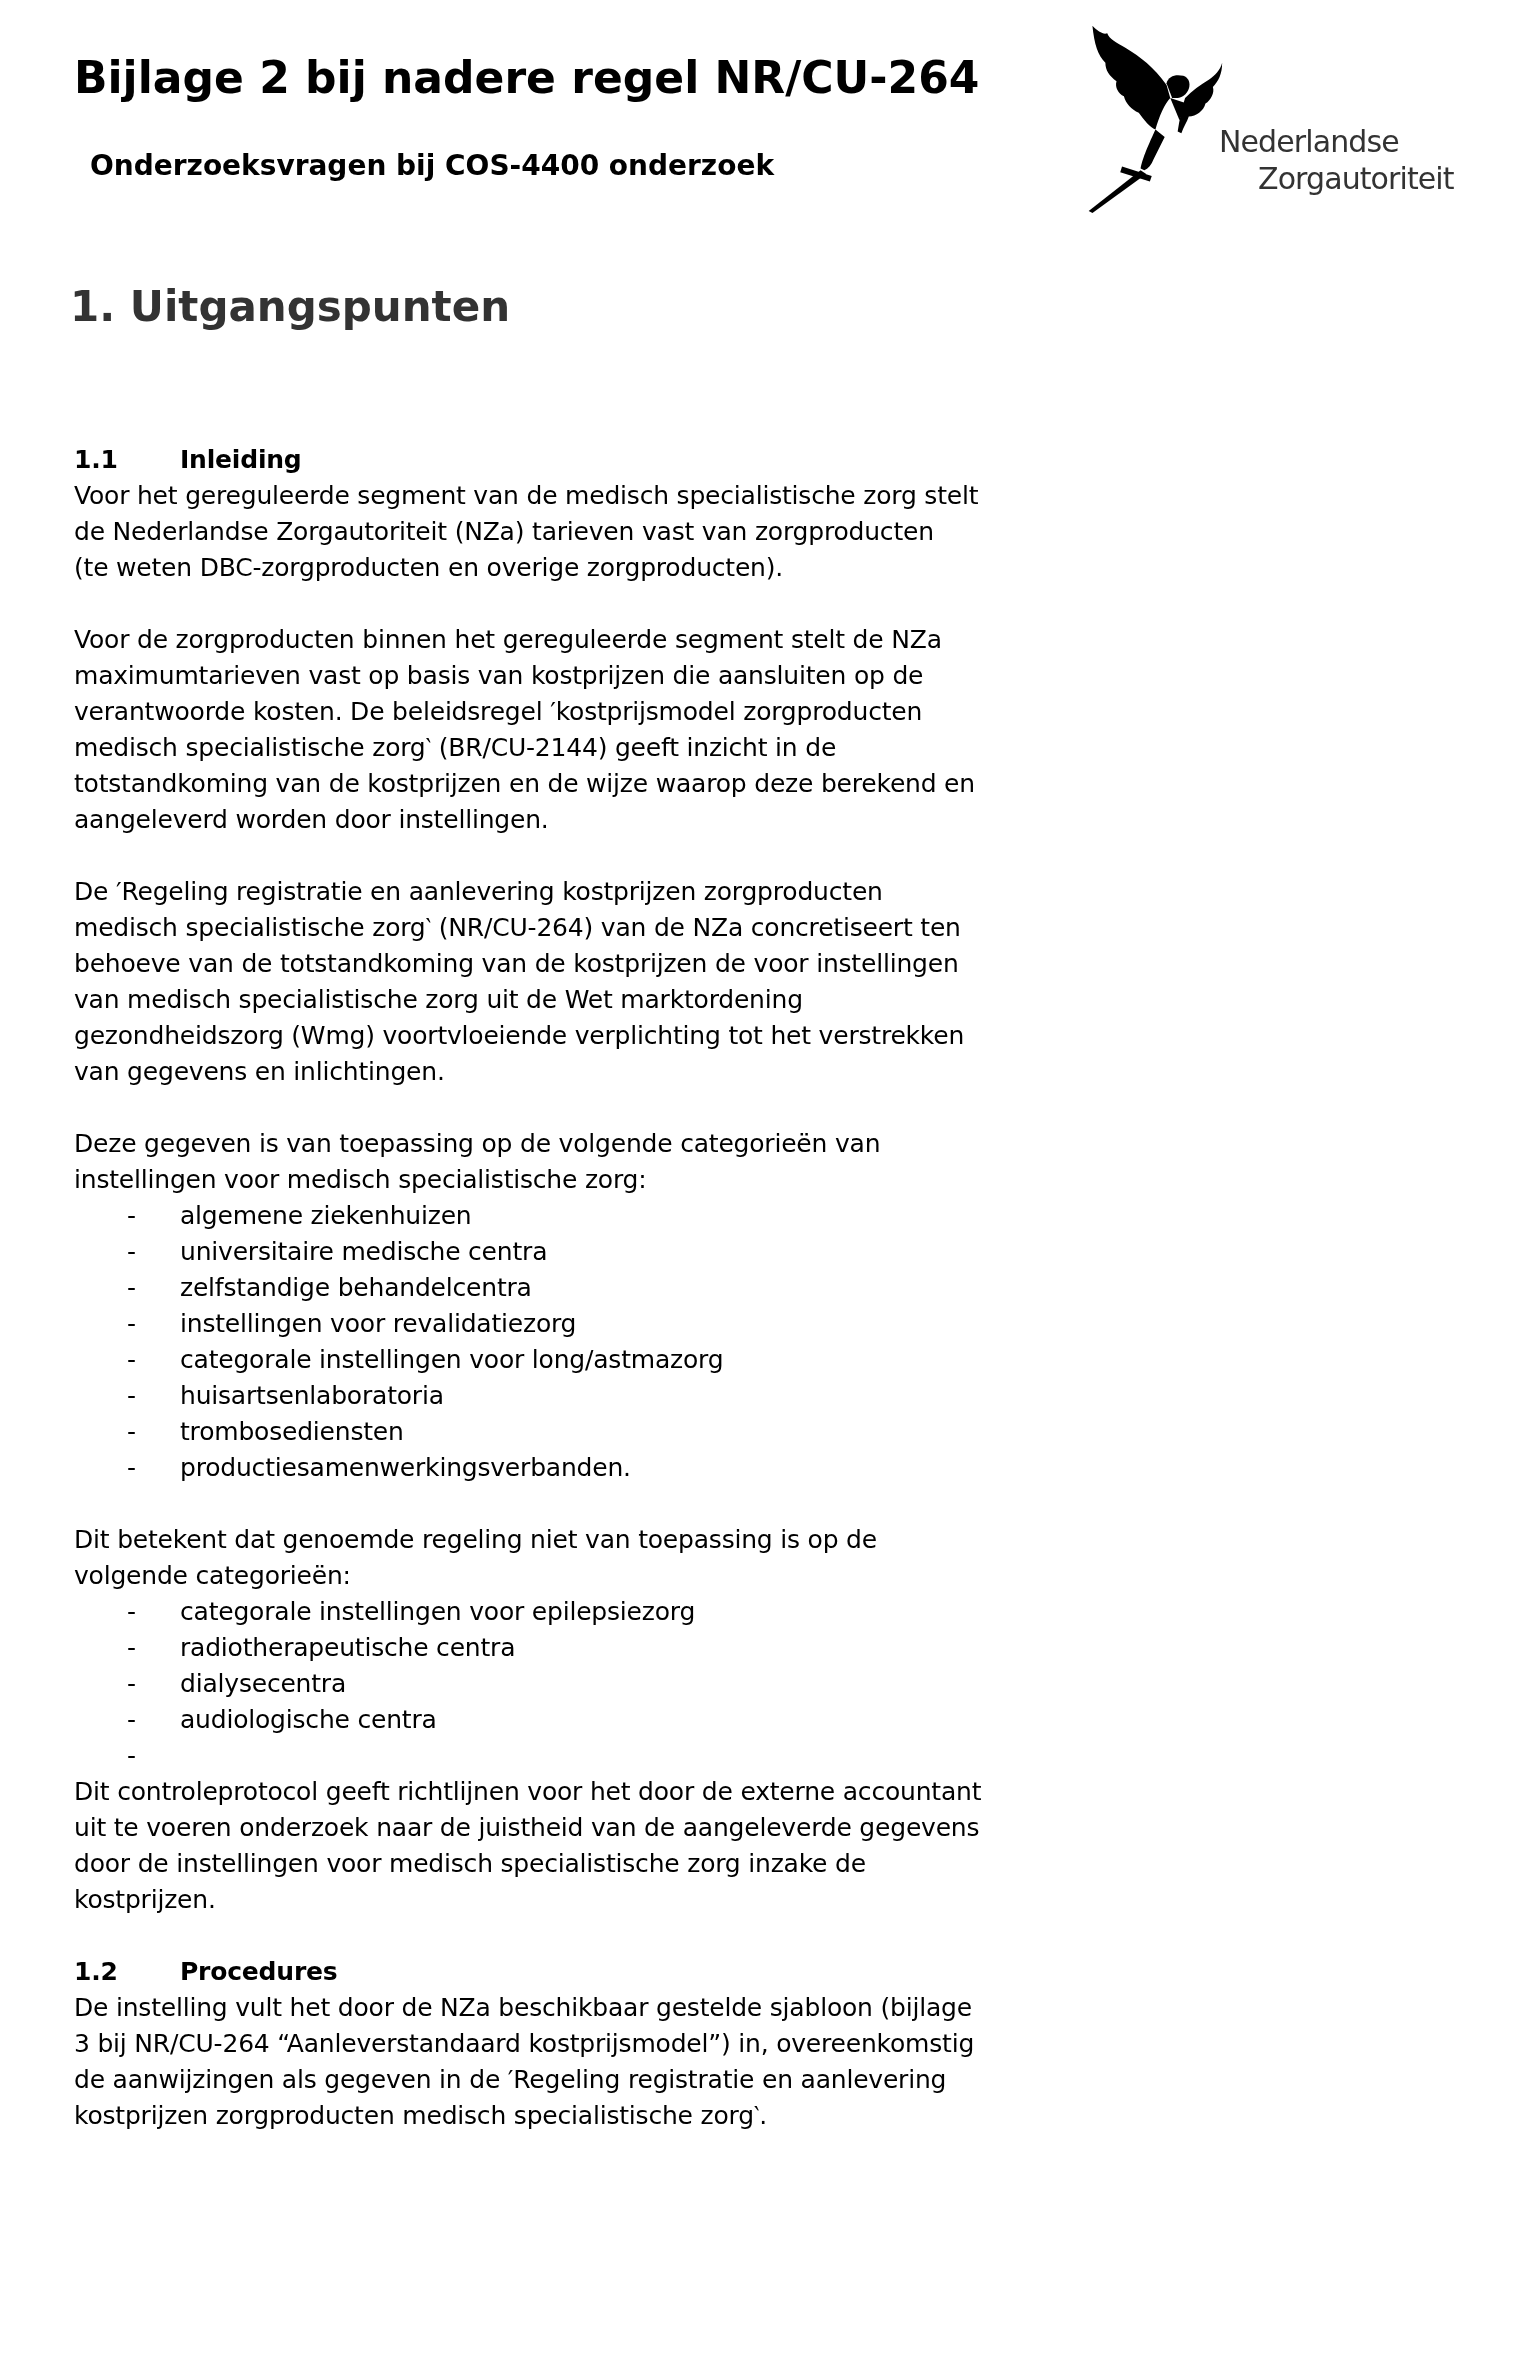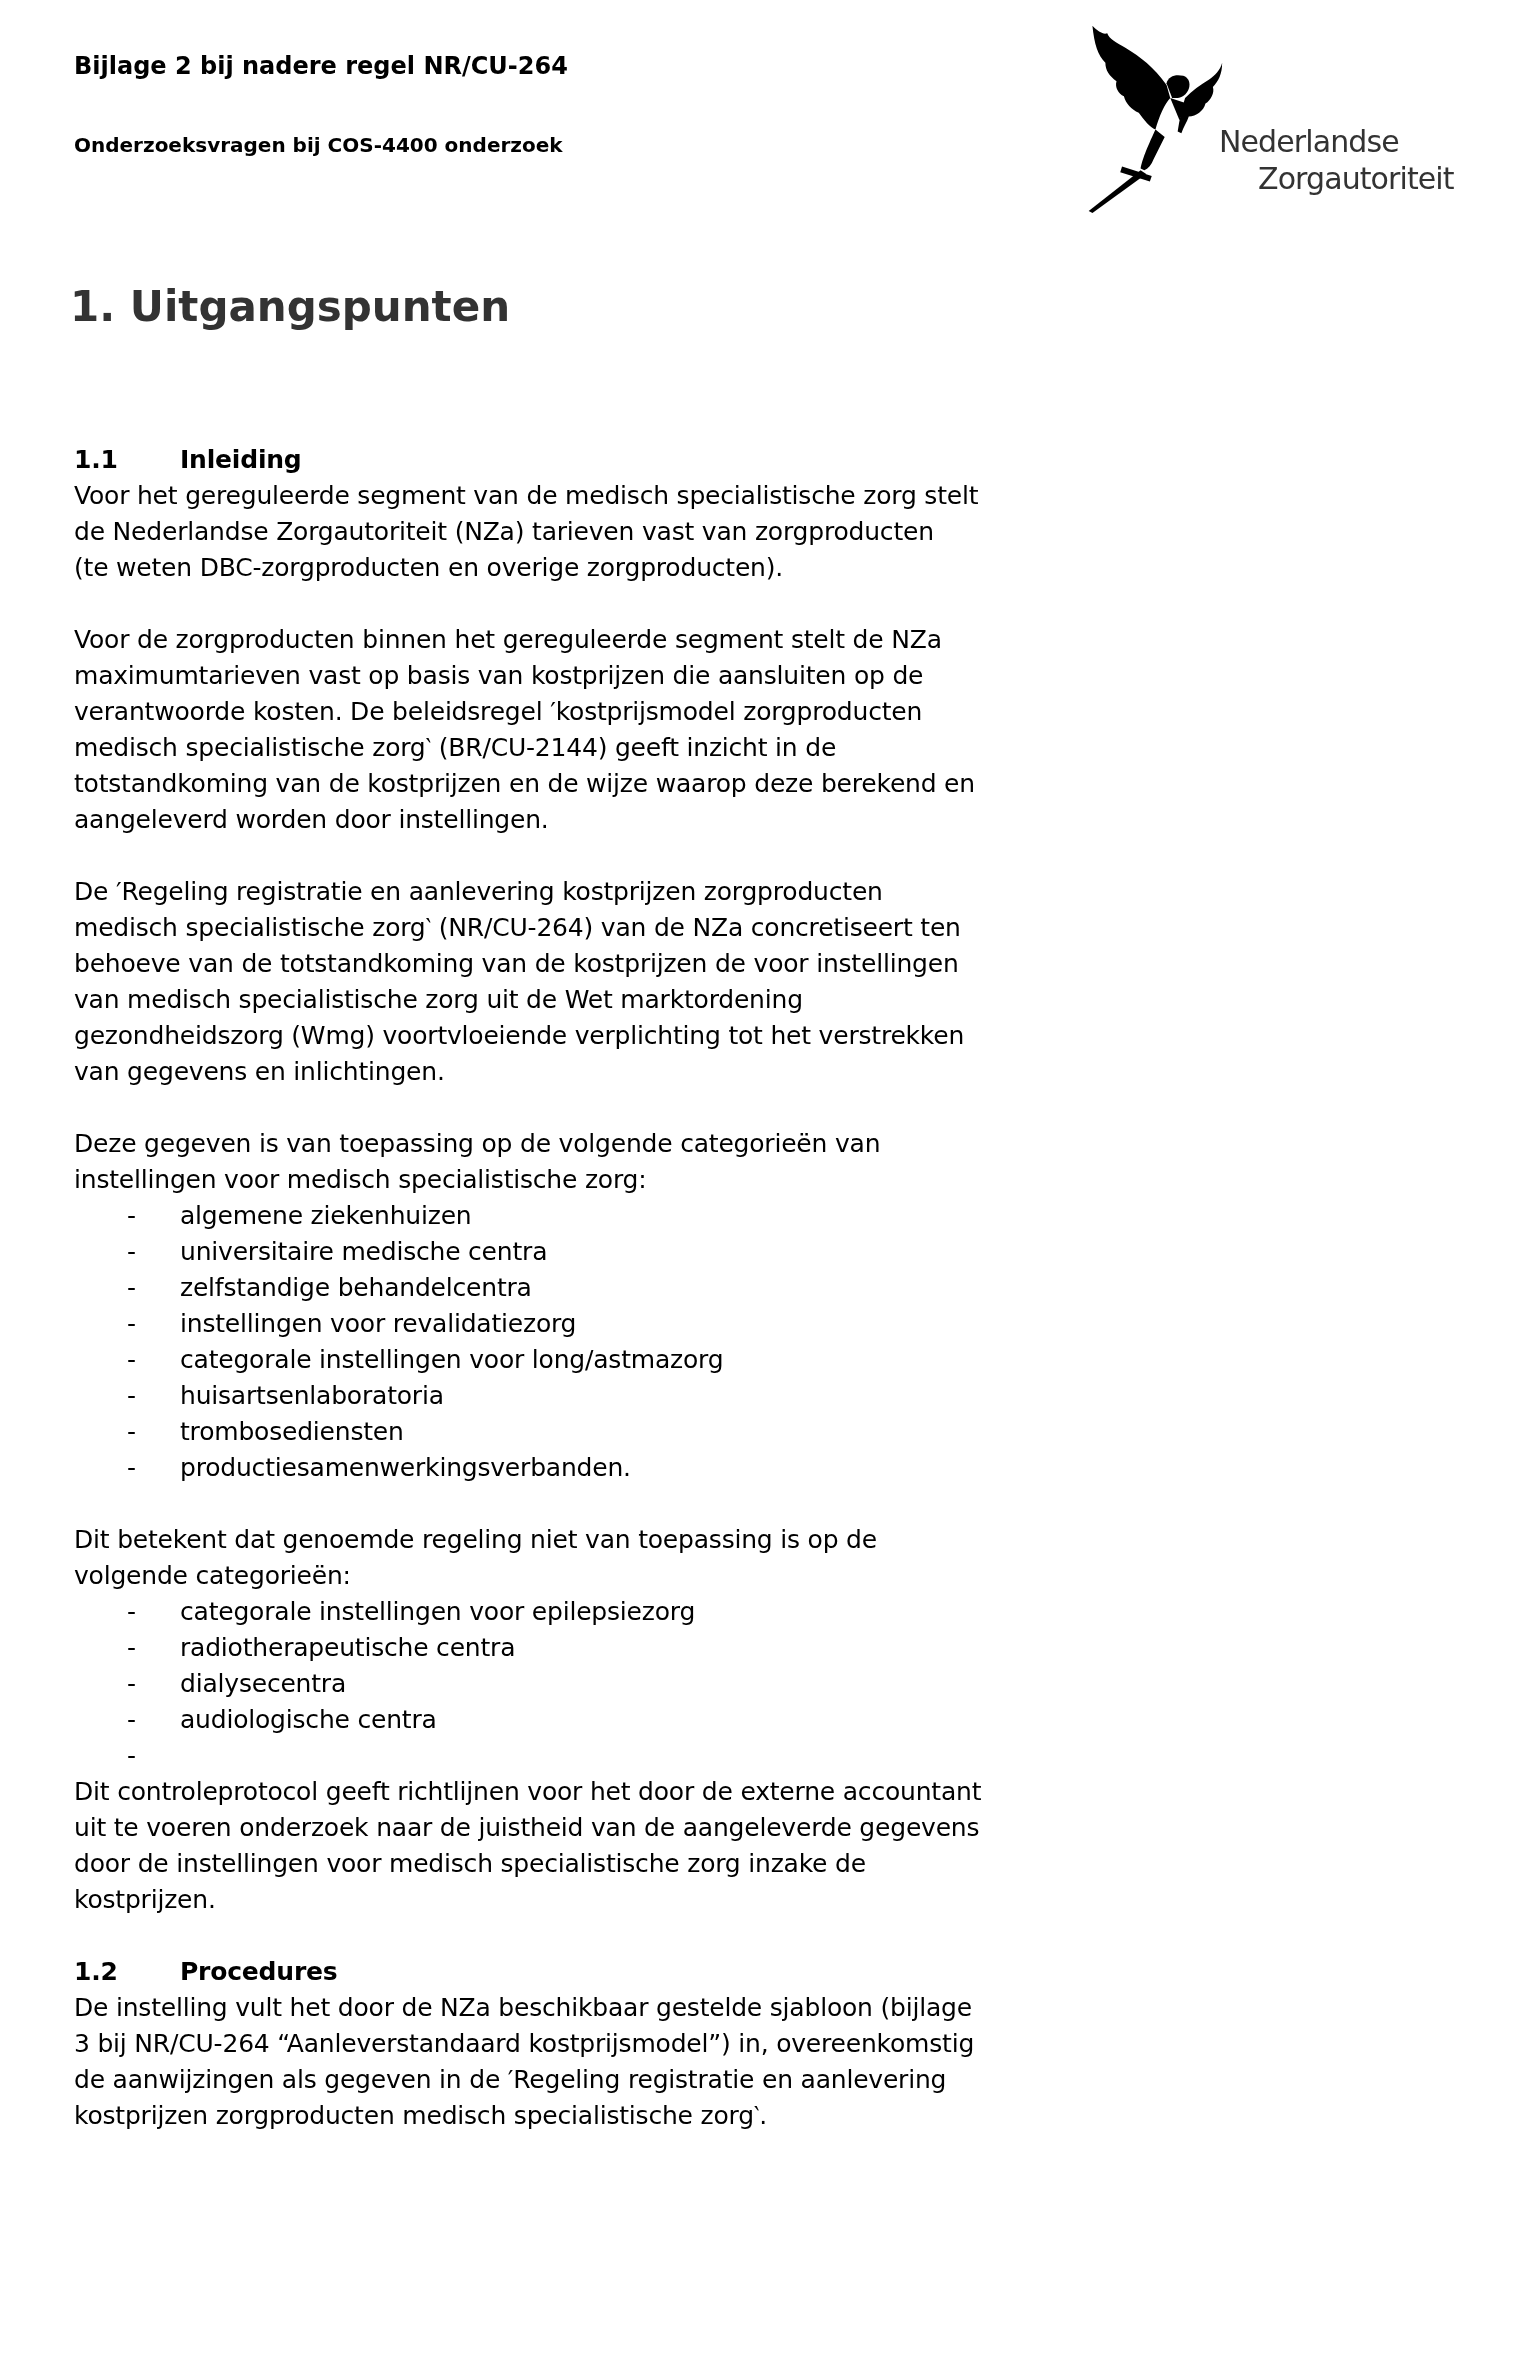--- a/index.html
+++ b/index.html
@@ -18,33 +18,33 @@
     .page {
       position: absolute;
       left: 0; top: 0;
       width: 1534px;
       height: 2376px;
     }
     .doc-title {
       position: absolute;
       left: 74px;
       top: 52px;
-      font-size: 24px;
+      font-size: 44px;
       font-weight: bold;
       letter-spacing: 0px;
       margin: 0;
       white-space: nowrap;
     }
     .doc-subtitle {
       position: absolute;
       left: 74px;
       top: 133px;
-      font-size: 20px;
+      font-size: 28px;
       font-weight: bold;
-      margin: 0;
+      margin: 16px;
       white-space: nowrap;
     }
     .logo {
       position: absolute;
       left: 1085px;
       top: 20.4px;
       width: 390px;
       height: 195px;
     }
     .logo svg { position: absolute; left: 0; top: 0; }

